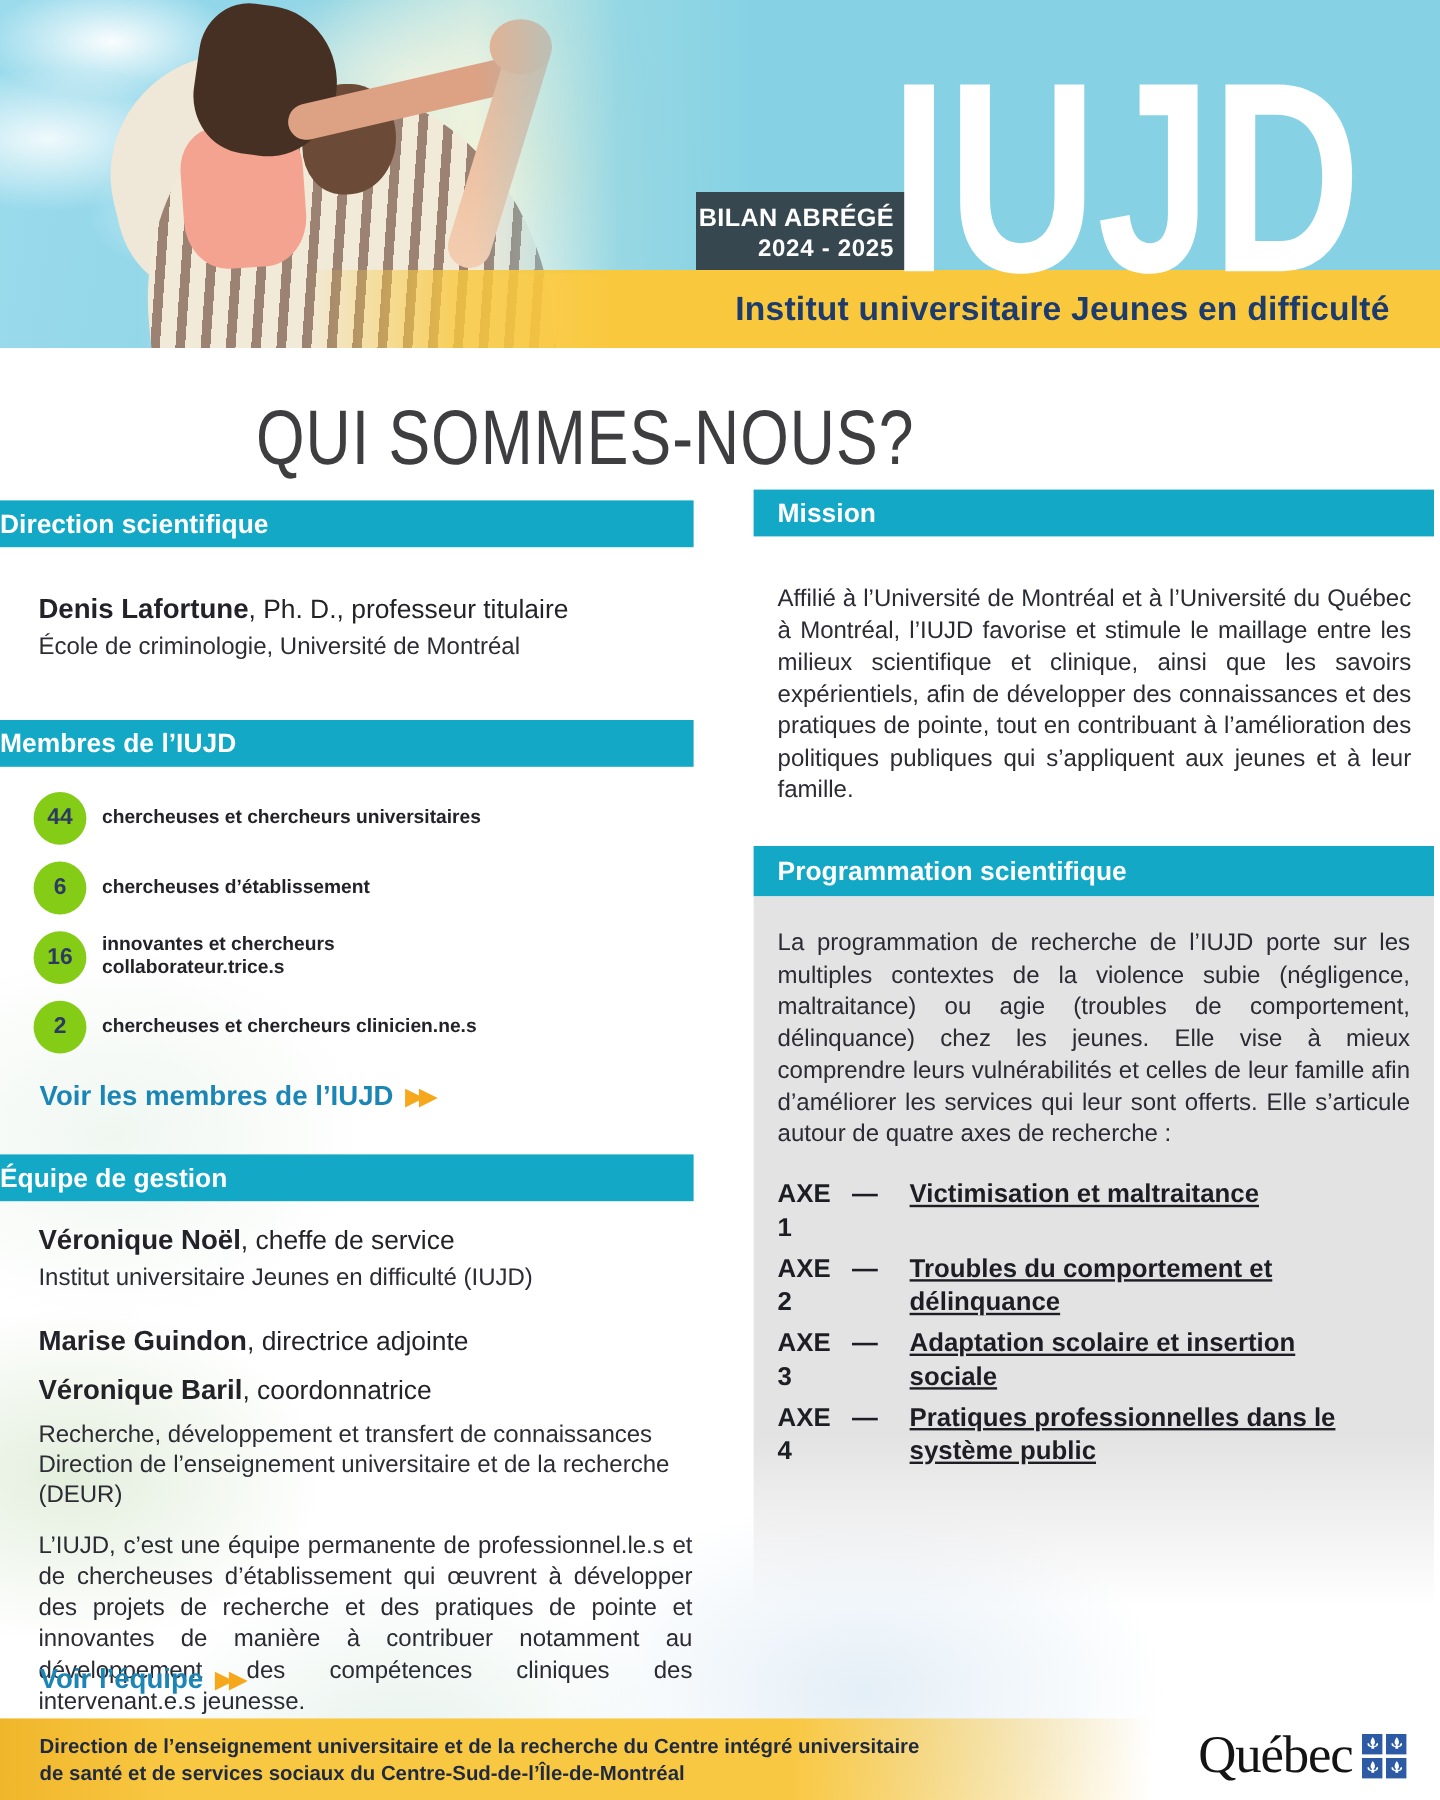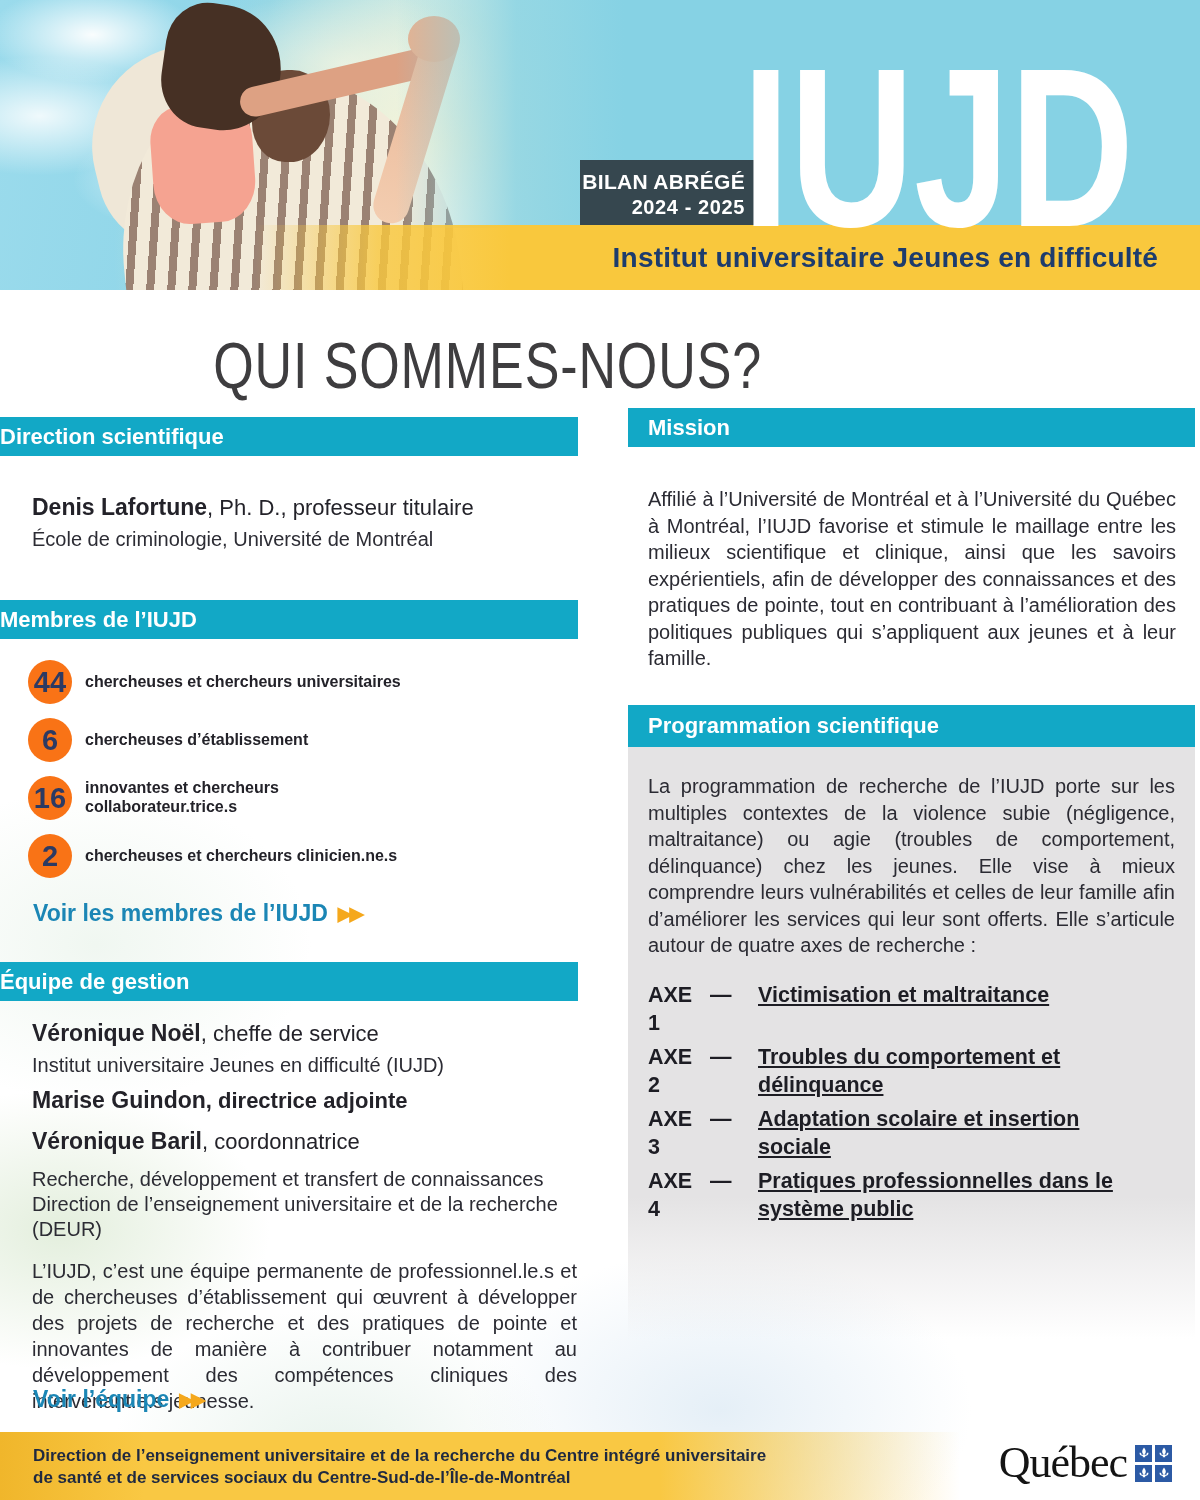--- a/index.html
+++ b/index.html
@@ -57,30 +57,30 @@
     display:flex;align-items:center;box-sizing:border-box;}
   .bar-left{left:0;width:578px;}
   .bar-right{left:628px;width:567px;padding-left:20px;}
   
   .dir-block{position:absolute;left:32px;top:494px;width:540px;}
   .name-line{font-size:22px;line-height:26px;color:#232229;}
   .name-line b{font-size:23px;}
   .dir-block .aff{font-size:20px;margin-top:7px;color:#2c2c34;}
   .members{position:absolute;left:28px;top:660px;width:548px;}
   .member-row{display:flex;align-items:center;margin-bottom:14px;}
-  .badge{width:44px;height:44px;border-radius:50%;background:#f97316;color:#2c3a63;font-weight:bold;
-    font-size:29px;display:flex;align-items:center;justify-content:center;flex:0 0 44px;}
+  .badge{width:44px;height:44px;border-radius:50%;background:#84cc16;color:#2c3a63;font-weight:bold;
+    font-size:19px;display:flex;align-items:center;justify-content:center;flex:0 0 44px;}
   .member-label{margin-left:13px;font-weight:bold;font-size:16px;color:#232229;line-height:1.18;}
   .link{position:absolute;left:33px;font-weight:bold;font-size:23px;color:#1b86b5;cursor:pointer;}
   .link .arrows{color:#f5a81c;font-size:19px;letter-spacing:-3px;margin-left:10px;vertical-align:1px;}
   .link-members{top:900px;}
   .link-equipe{top:1386px;}
   .equipe-block{position:absolute;left:32px;top:1020px;width:545px;}
   .equipe-block .org{font-size:20px;margin-top:7px;color:#2c2c34;}
-  .mt21{margin-top:10px;font-weight:bold;} .mt14{margin-top:14px;}
+  .mt21{margin-top:27px;} .mt14{margin-top:14px;}
   .dept{font-size:20px;line-height:25px;margin-top:12px;color:#2c2c34;}
   .para{font-size:20px;line-height:26px;text-align:justify;color:#2b2b33;}
   .equipe-block .para{margin-top:16px;}
   
   .mission-para{position:absolute;left:648px;top:486px;width:528px;font-size:20px;line-height:26.5px;
     text-align:justify;color:#2b2b33;}
   .prog-card{position:absolute;left:628px;top:705px;width:567px;}
   .prog-bar{height:42px;background:#12a8c6;color:#fff;font-weight:bold;font-size:22px;
     display:flex;align-items:center;padding-left:20px;box-sizing:border-box;}
   .prog-body{background:linear-gradient(180deg,#e4e3e4 0%,#e4e3e4 76%,rgba(228,227,228,0) 100%);

